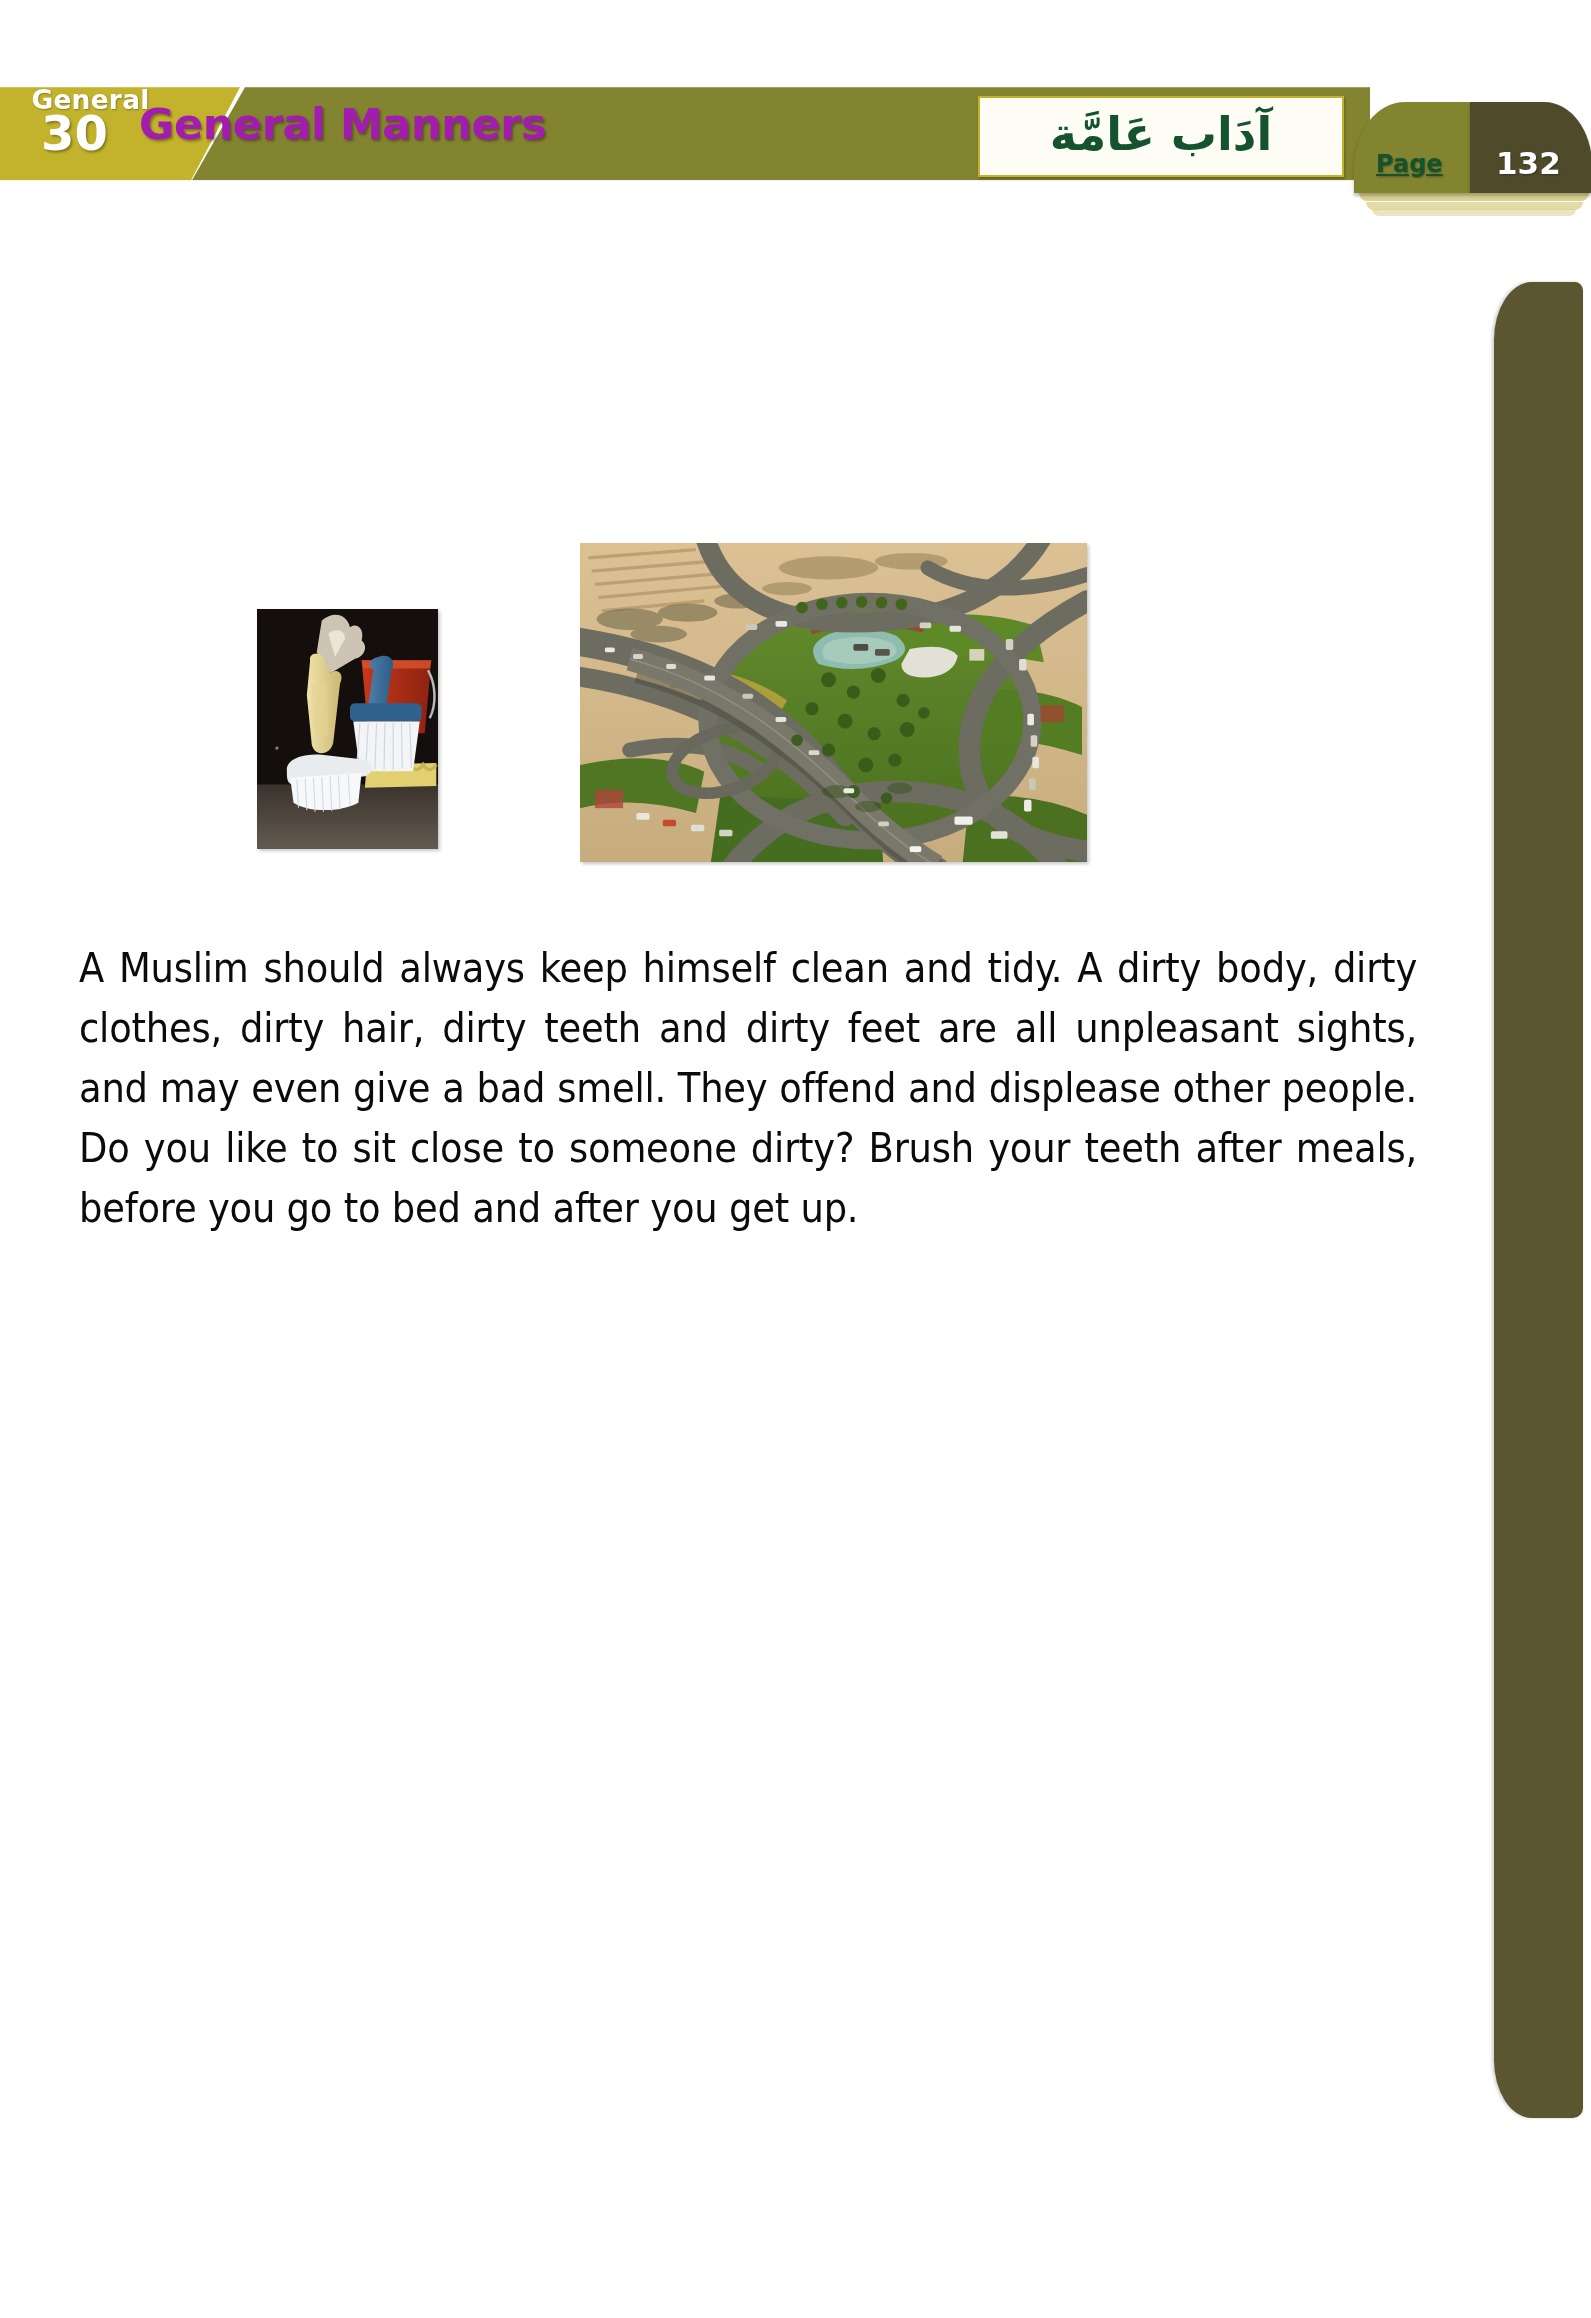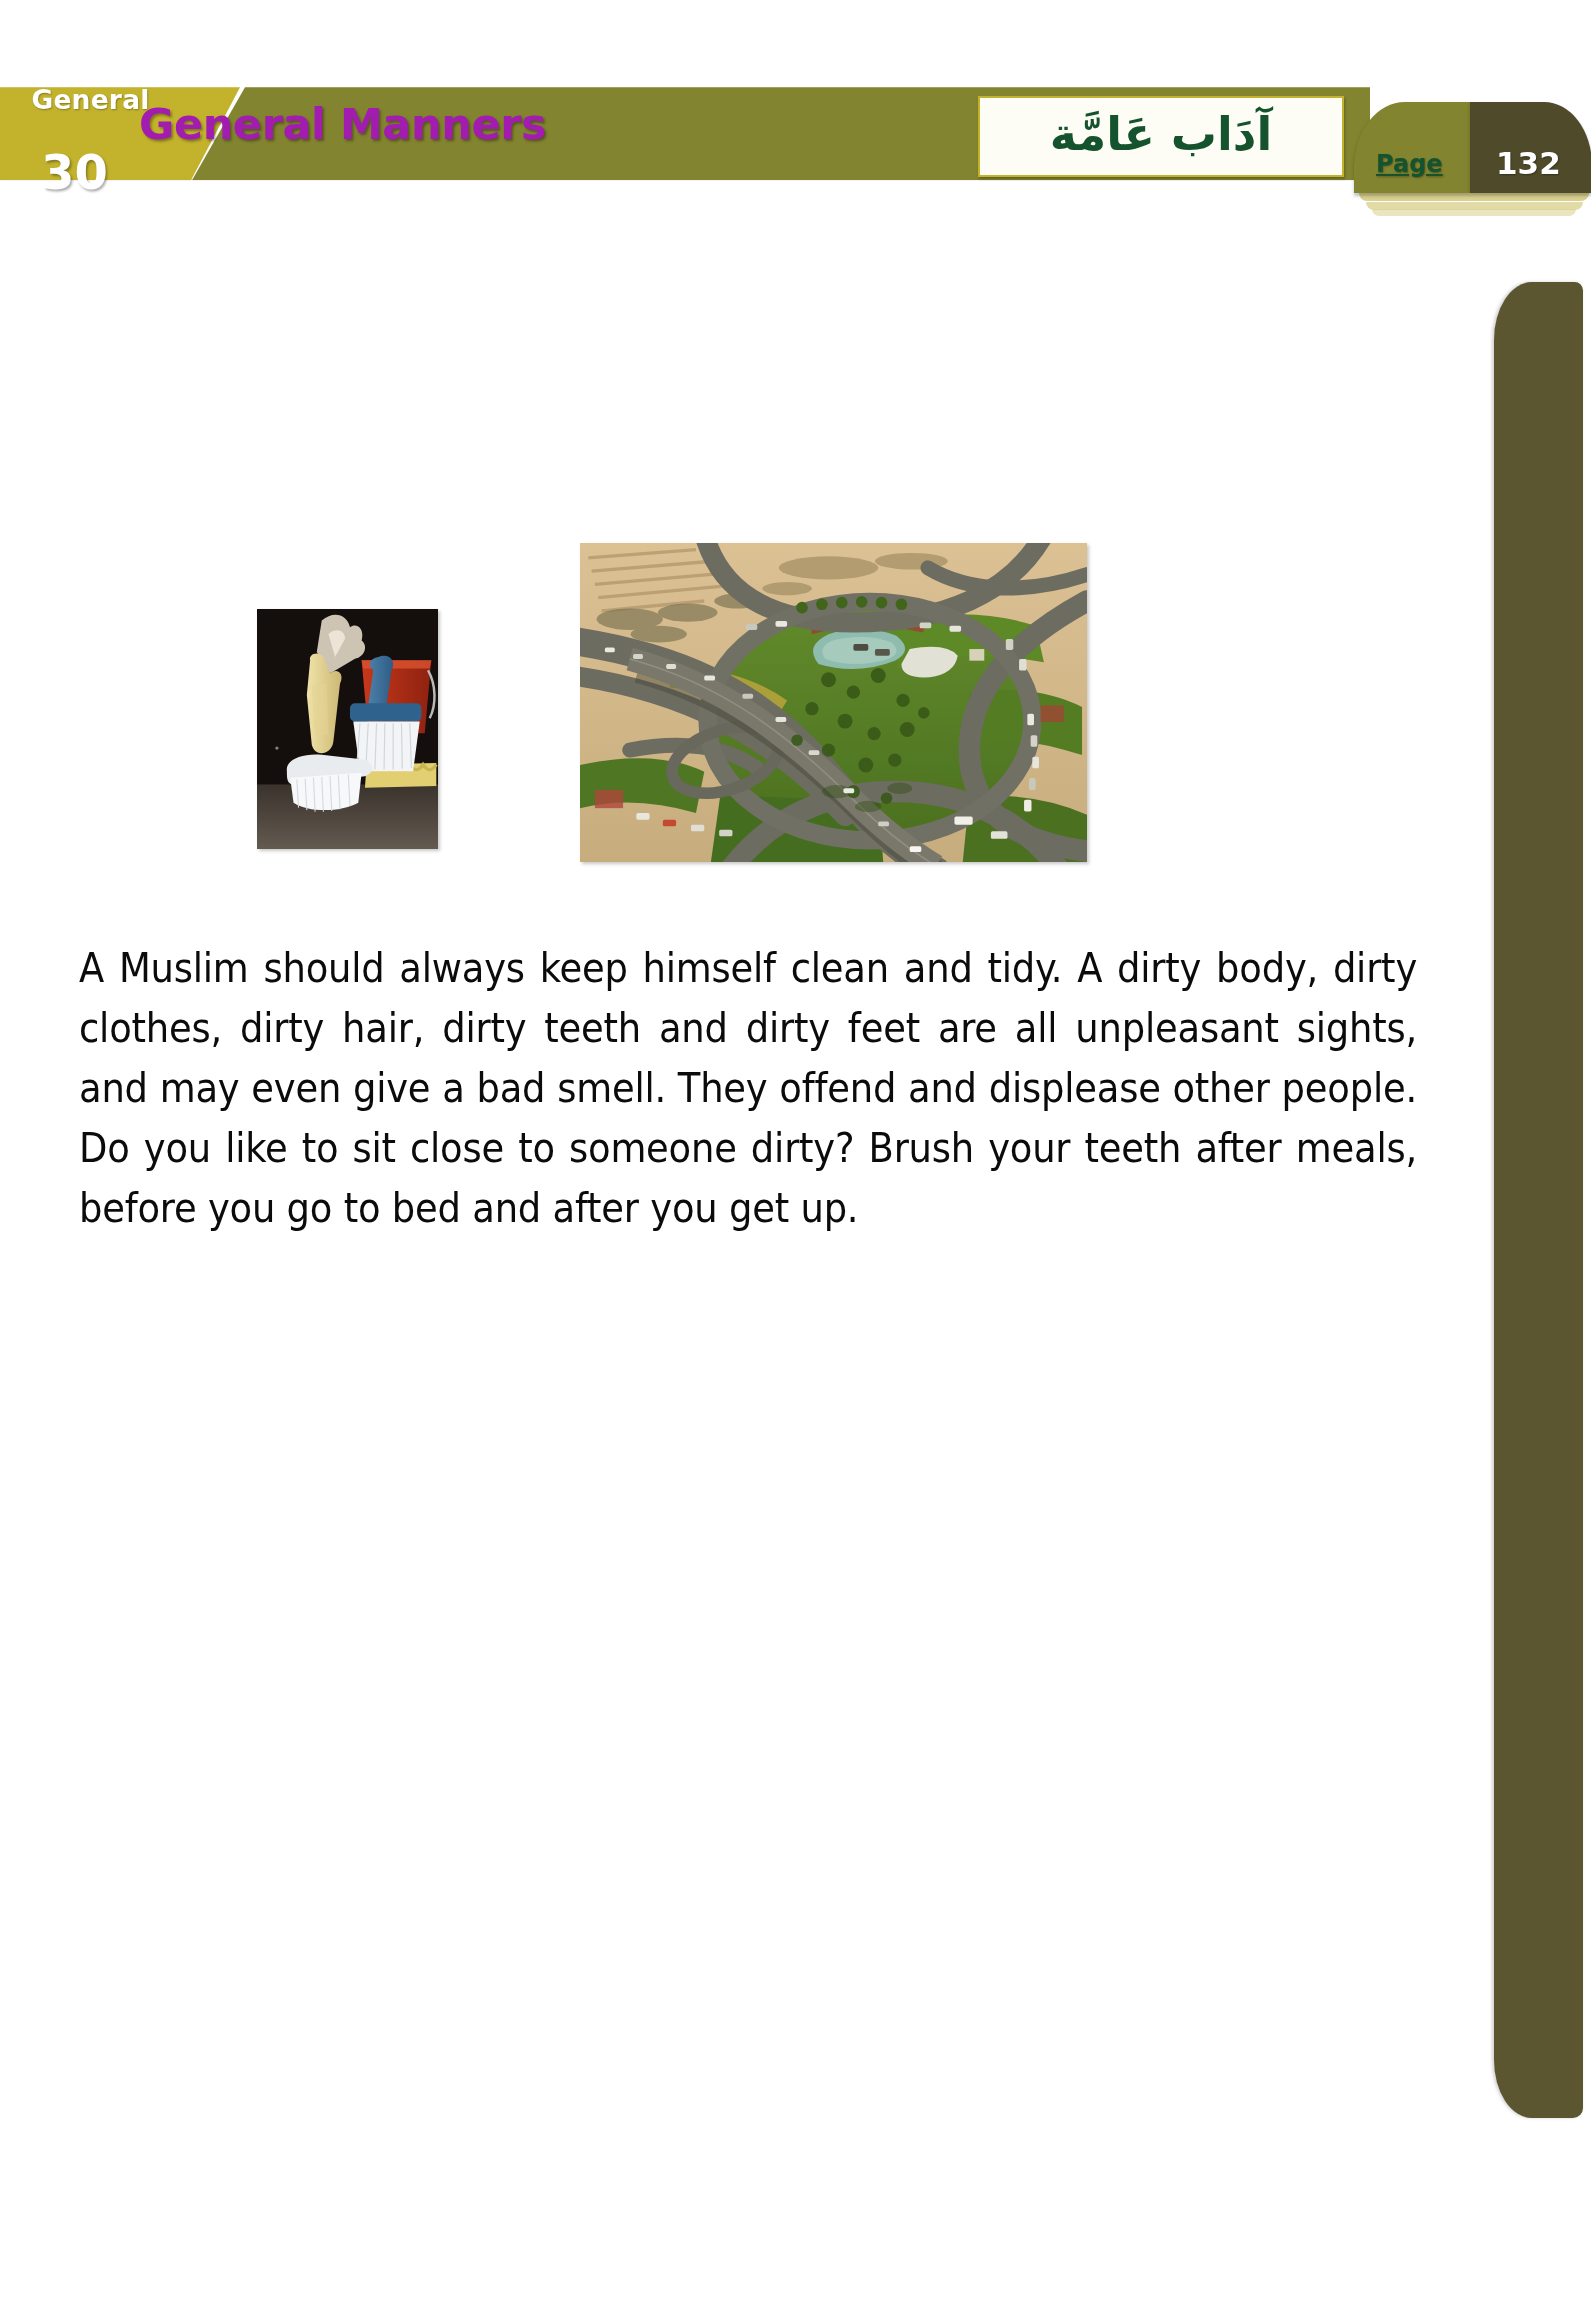--- a/index.html
+++ b/index.html
@@ -39,21 +39,20 @@
   }
   .chapter-num{
     position:absolute;
     left:41px; top:30px;
     color:#ffffff;
     font-size:48px;
     font-weight:bold;
     line-height:48px;
     text-shadow:1.7px 1.7px 2.5px rgba(0,0,0,.33);
     font-family:"DejaVu Sans", sans-serif;
-    margin-top:39px;
   }
 
   
   .title-bar{
     position:absolute;
     left:192px; top:8.3px;
     width:1178px; height:93px;
     background:#83842f;
     clip-path:polygon(53px 0, 1178px 0, 1178px 93px, 0 93px);
     box-shadow:0 3.3px 4.1px rgba(0,0,0,.25);

